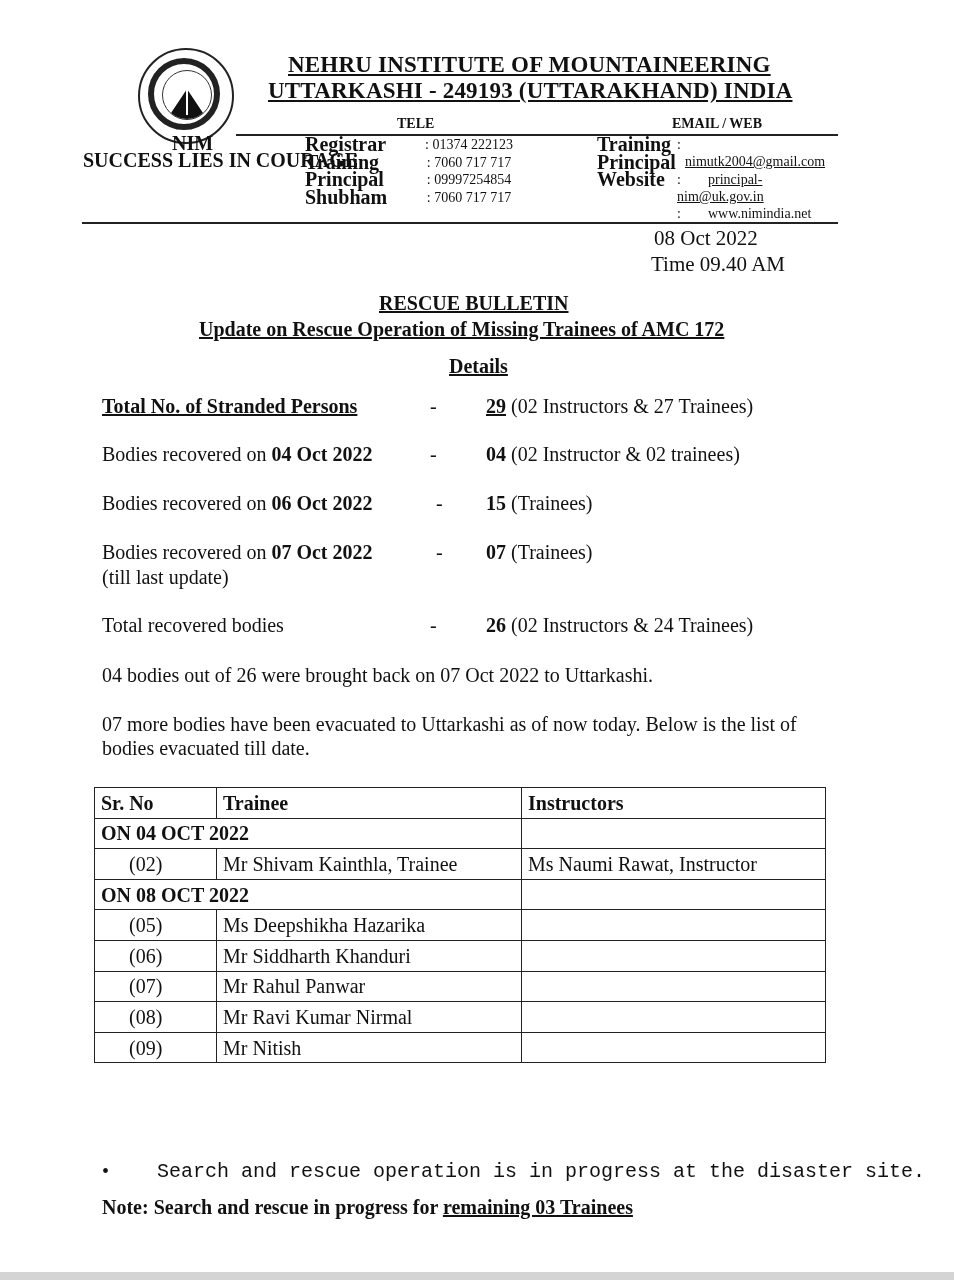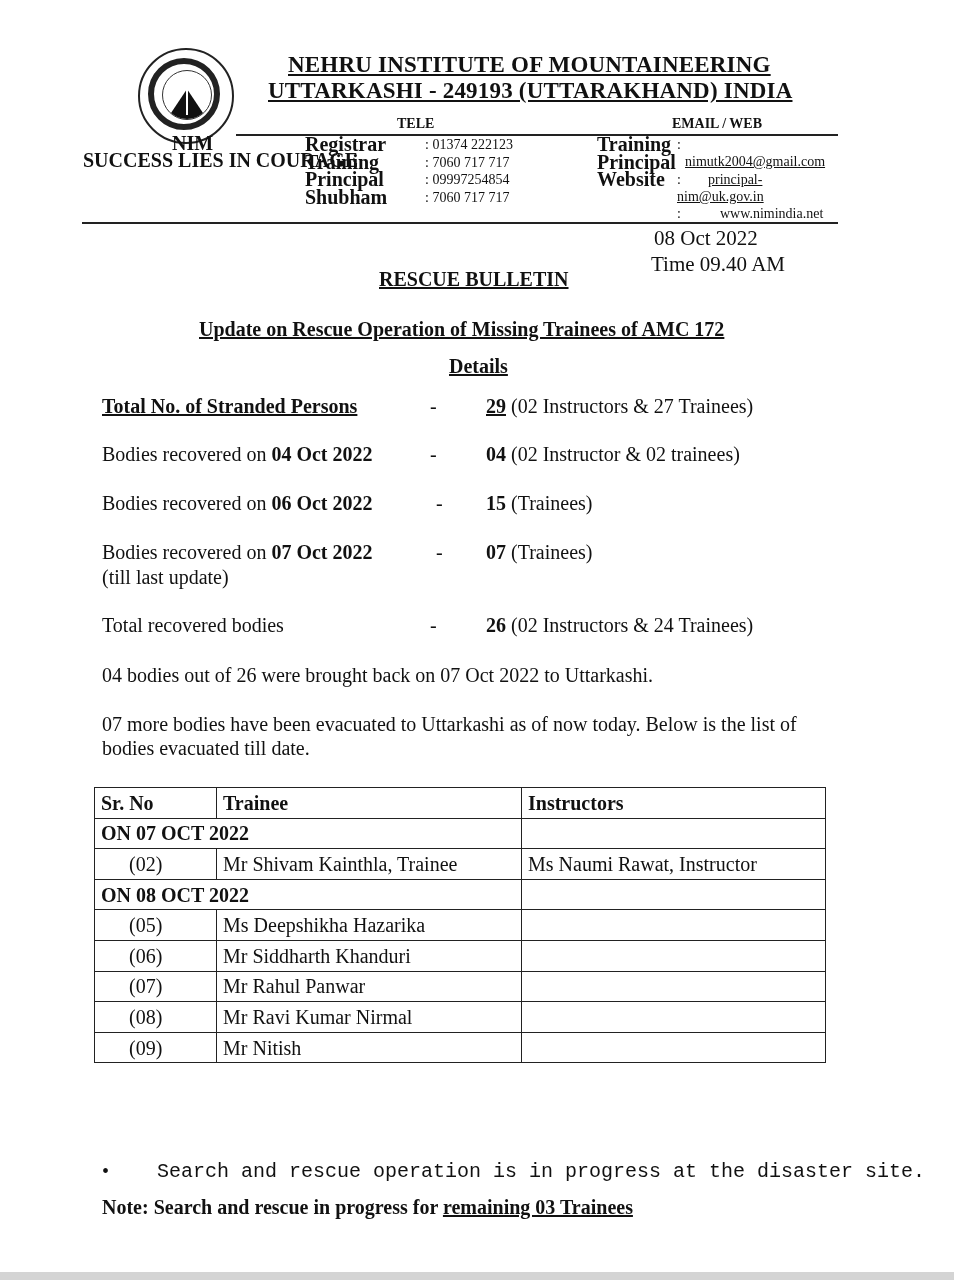--- a/index.html
+++ b/index.html
@@ -48,46 +48,46 @@
 <div class="abs hd" style="left:397px;top:116px;">TELE</div>
 <div class="abs hd" style="left:672px;top:116px;">EMAIL / WEB</div>
 <div class="abs hline" style="left:236px;top:134px;width:602px;"></div>
 
 <div class="abs" style="left:305px;top:136px;">
   <div class="smb">Registrar</div>
   <div class="smb">Training</div>
   <div class="smb">Principal</div>
   <div class="smb">Shubham</div>
 </div>
-<div class="abs" style="left:425px;top:136px;">
+<div class="abs" style="left:425px;top:136px;text-align:center;">
   <div class="sm">: 01374 222123</div>
   <div class="sm">: 7060 717 717</div>
   <div class="sm">: 09997254854</div>
   <div class="sm">: 7060 717 717</div>
 </div>
 
 <div class="abs" style="left:597px;top:136px;">
   <div class="smb">Training</div>
   <div class="smb">Principal</div>
   <div class="smb">Website</div>
 </div>
 <div class="abs sm" style="left:677px;top:136px;">:</div>
 <div class="abs sm u" style="left:685px;top:153px;">nimutk2004@gmail.com</div>
 <div class="abs sm" style="left:677px;top:171px;">:</div>
 <div class="abs sm u" style="left:708px;top:171px;">principal-</div>
 <div class="abs sm u" style="left:677px;top:188px;">nim@uk.gov.in</div>
 <div class="abs sm" style="left:677px;top:205px;">:</div>
-<div class="abs sm" style="left:708px;top:205px;margin-left:12px;">www.nimindia.net</div>
+<div class="abs sm" style="left:708px;top:205px;">www.nimindia.net</div>
 
 <div class="abs hline" style="left:82px;top:222px;width:756px;"></div>
 
 <div class="abs date" style="left:654px;top:226px;">08 Oct 2022</div>
 <div class="abs date" style="left:651px;top:252px;">Time 09.40 AM</div>
 
-<div class="abs ctr" style="left:379px;top:268px;">RESCUE BULLETIN</div>
+<div class="abs ctr" style="left:379px;top:292px;">RESCUE BULLETIN</div>
 <div class="abs ctr" style="left:199px;top:318px;">Update on Rescue Operation of Missing Trainees of AMC 172</div>
 <div class="abs ctr" style="left:449px;top:355px;">Details</div>
 
 <div class="abs row b u" style="left:102px;top:395px;">Total No. of Stranded Persons</div>
 <div class="abs row" style="left:430px;top:395px;">-</div>
 <div class="abs row" style="left:486px;top:395px;"><span class="b u">29</span><span> (02 Instructors &amp; 27 Trainees)</span></div>
 
 <div class="abs row" style="left:102px;top:443px;"><span>Bodies recovered on </span><span class="b">04 Oct 2022</span></div>
 <div class="abs row" style="left:430px;top:443px;">-</div>
 <div class="abs row" style="left:486px;top:443px;"><span class="b">04</span><span> (02 Instructor &amp; 02 trainees)</span></div>
@@ -110,21 +110,21 @@
 <div class="abs row" style="left:102px;top:737px;">bodies evacuated till date.</div>
 
 <table class="list">
   <tbody>
       <tr>
     <td class="c1 b">Sr. No</td>
     <td class="c2 b">Trainee</td>
     <td class="c3 b">Instructors</td>
   </tr>
   <tr>
-    <td colspan="2" class="b">ON 07 OCT 2022</td>
+    <td colspan="2" class="b">ON 04 OCT 2022</td>
     <td></td>
   </tr>
   <tr>
     <td class="srn">(02)</td>
     <td>Mr Shivam Kainthla, Trainee</td>
     <td>Ms Naumi Rawat, Instructor</td>
   </tr>
   <tr>
     <td colspan="2" class="b">ON 08 OCT 2022</td>
     <td></td>

